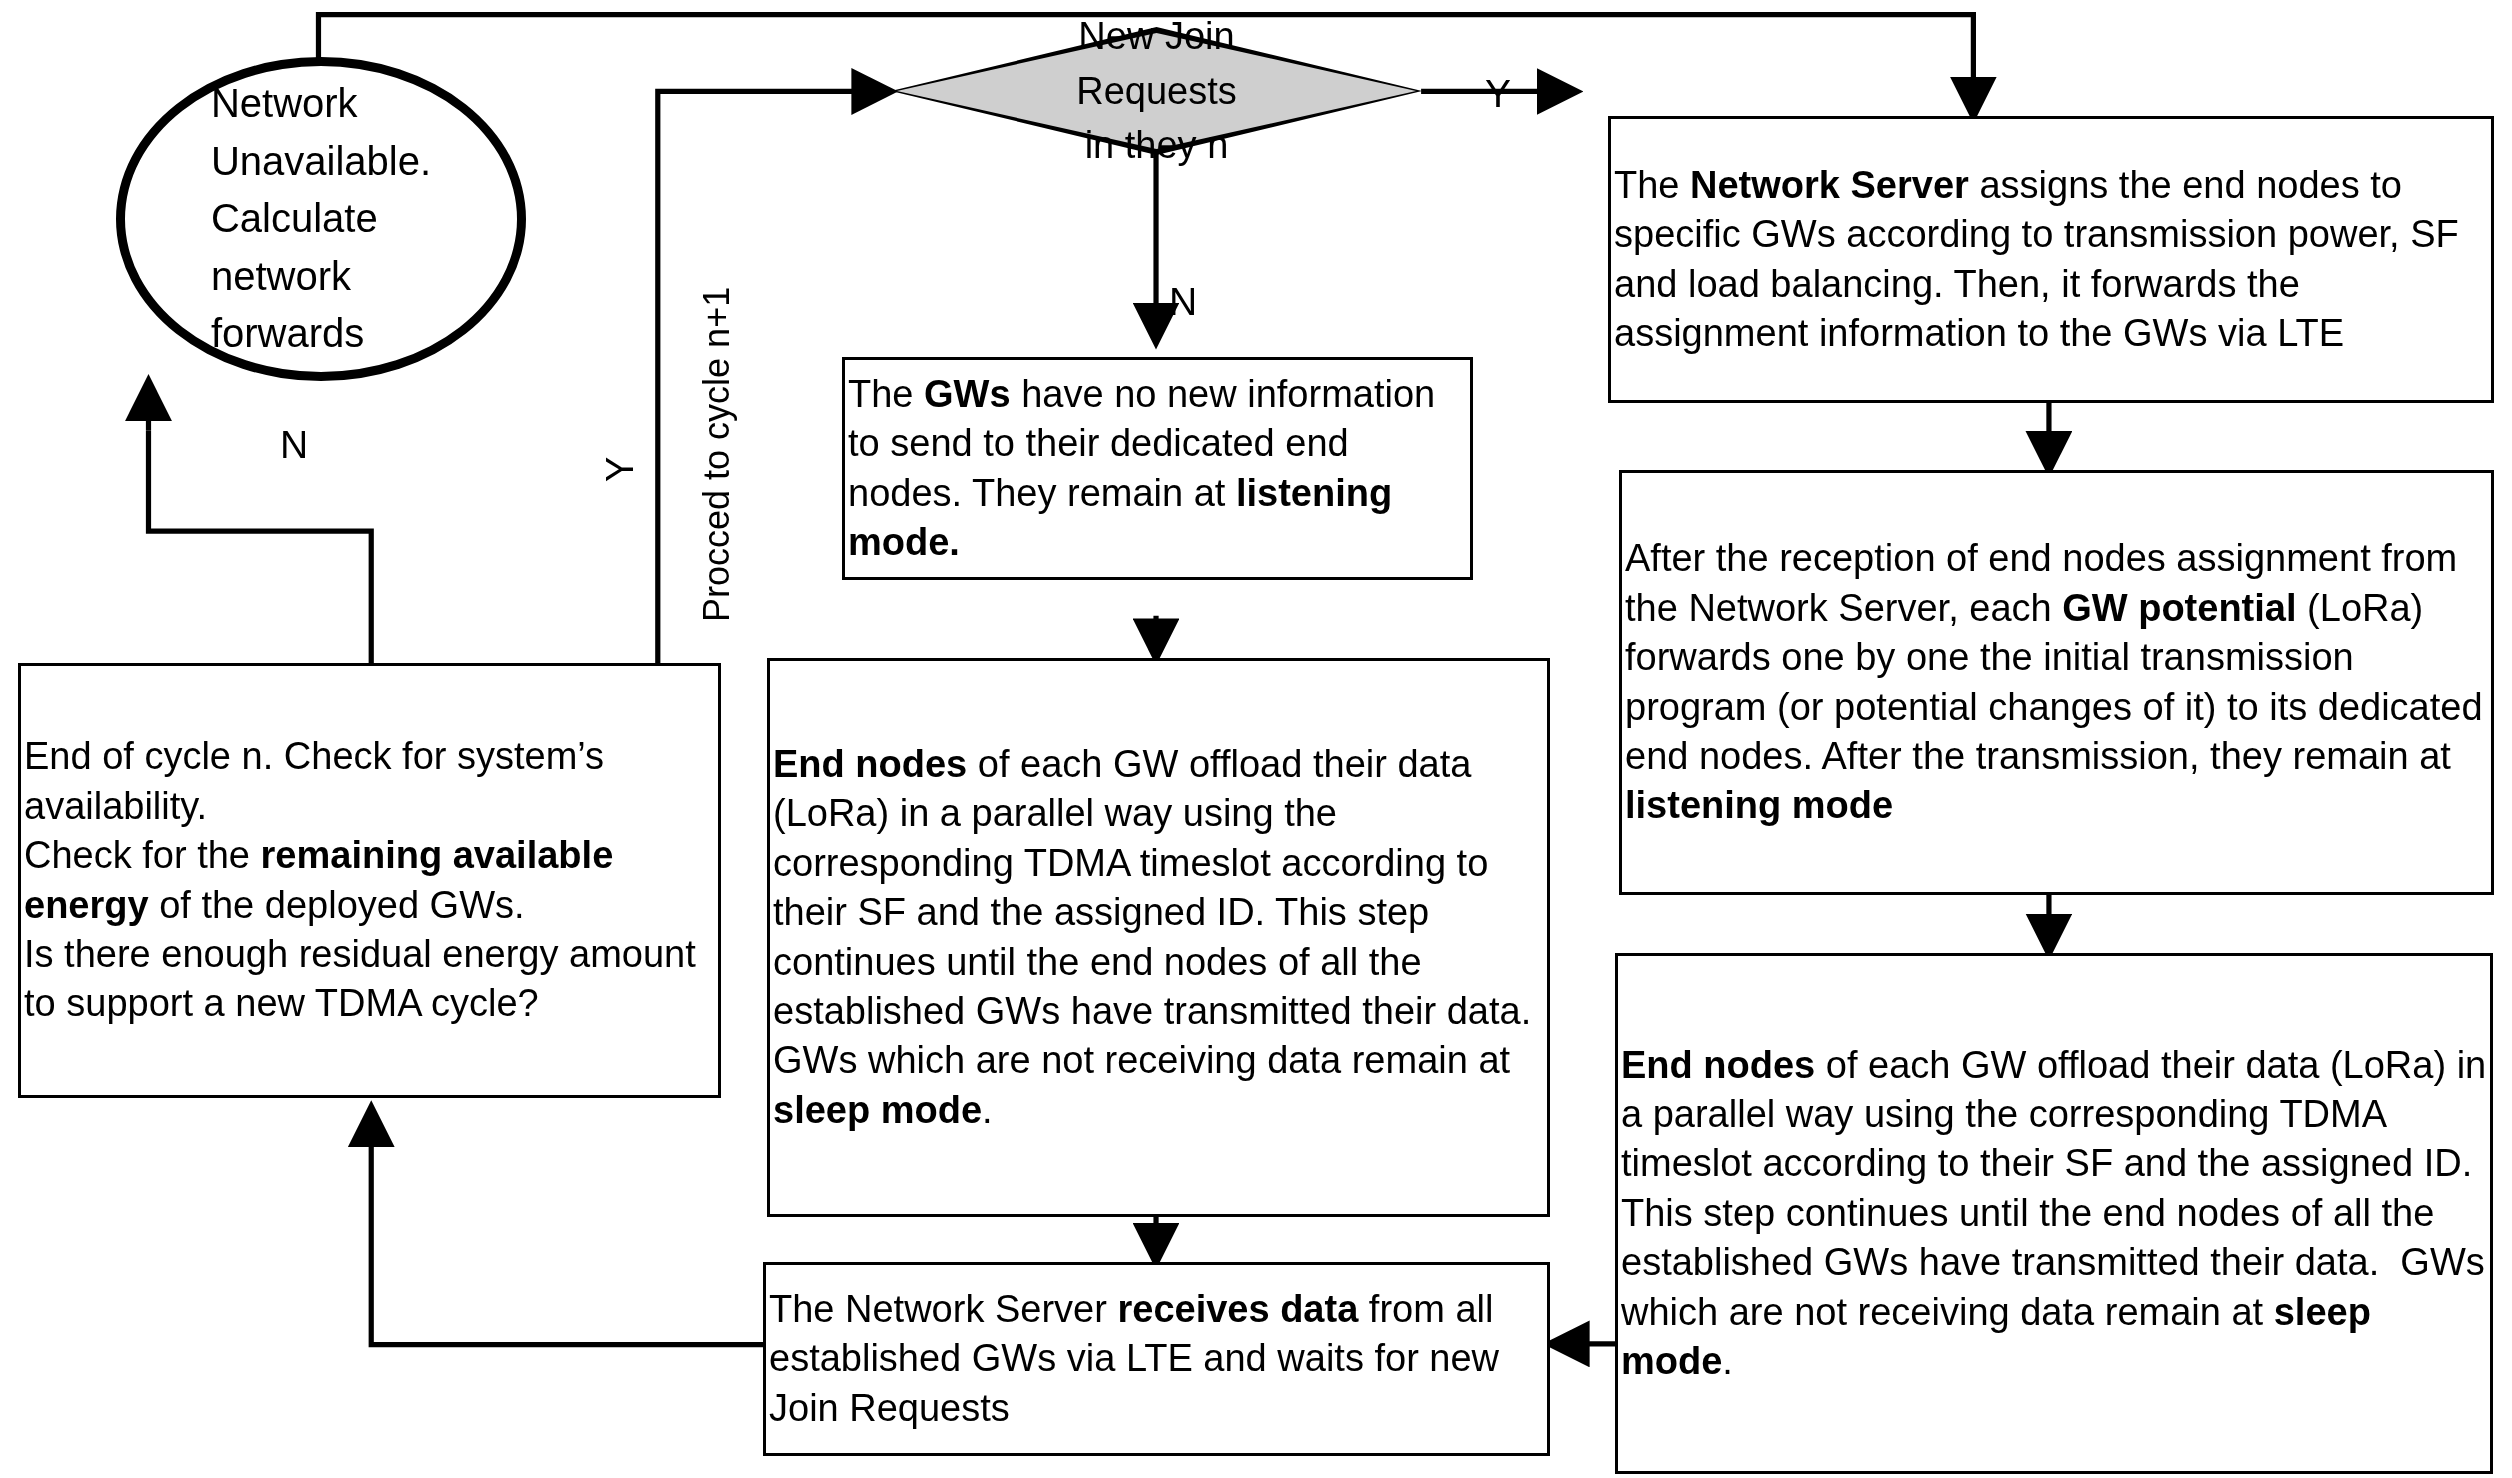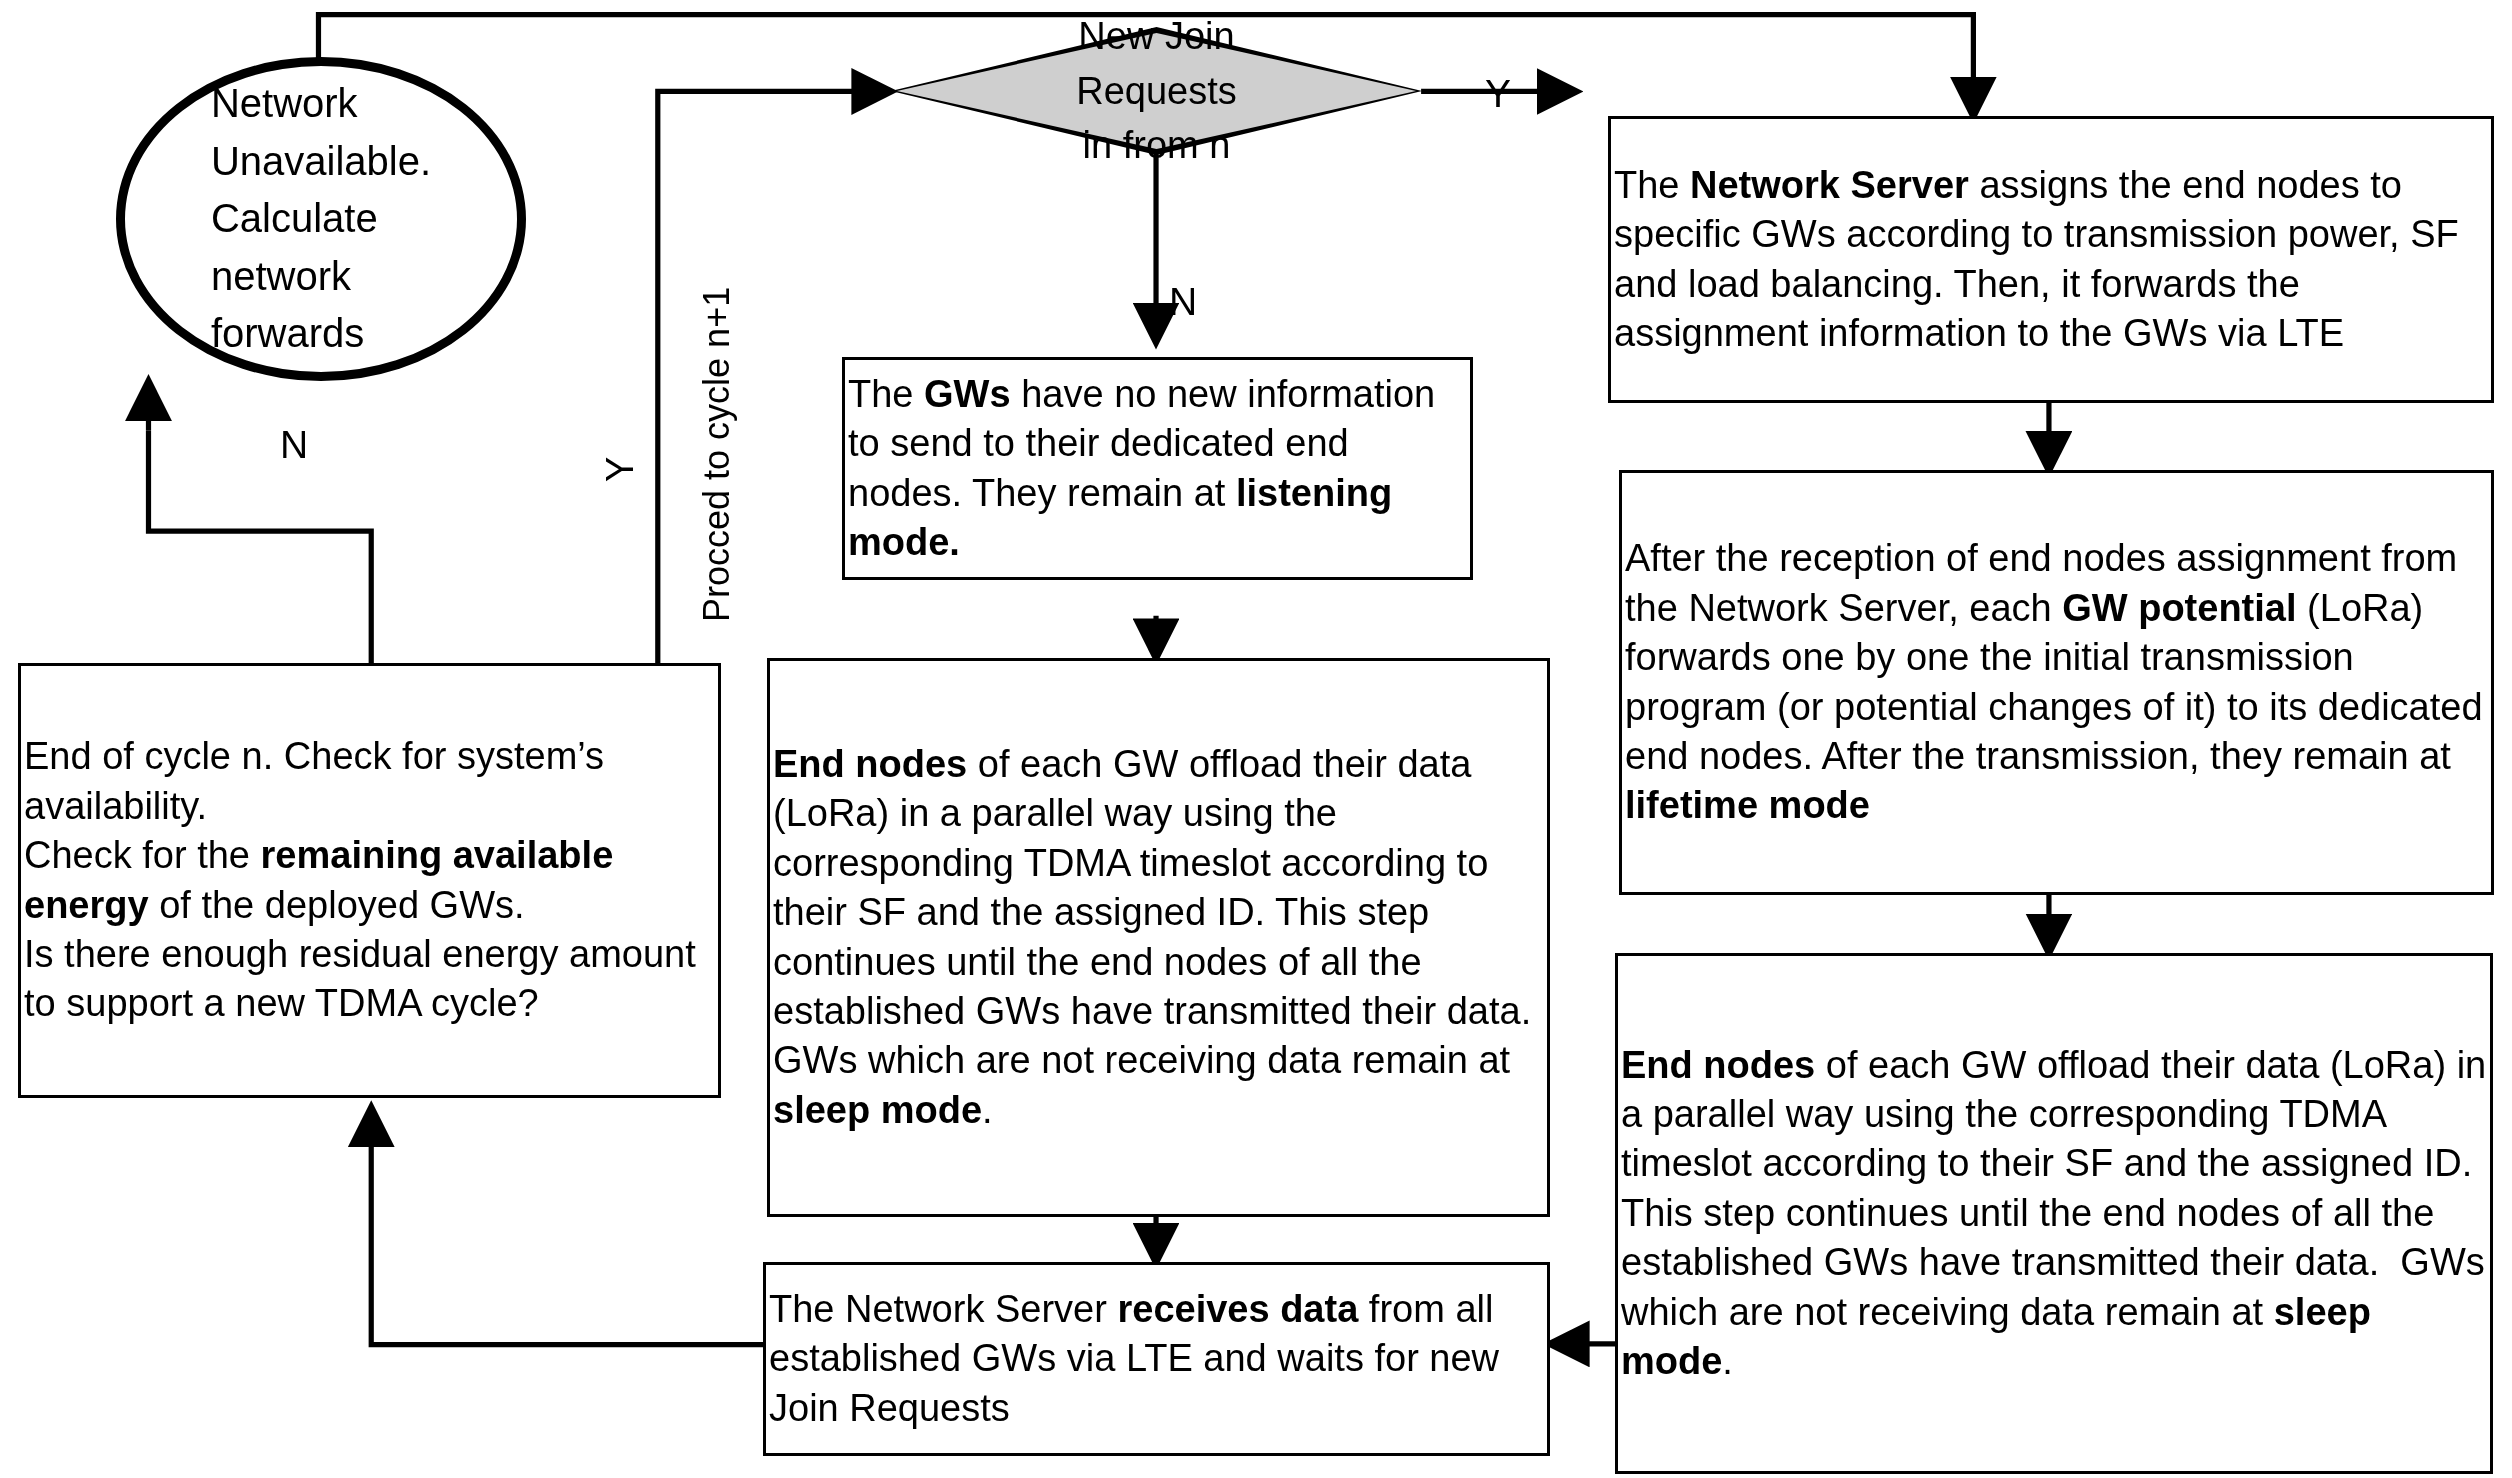--- a/index.html
+++ b/index.html
@@ -103,31 +103,31 @@
     </div>
   </div>
 
   <div class="diamond-wrap" style="left:891px;top:27px;width:531px;height:128px;">
     <div class="diamond-border"></div>
     <div class="diamond-inner"></div>
     <div class="diamond-label" style="font-size:38px;justify-content:center;">
       <div>
         <div>New Join</div>
         <div>Requests</div>
-        <div>in from n</div>
+        <div>in they n</div>
       </div>
     </div>
   </div>
 
   <div class="node box" style="left:1608px;top:116px;width:886px;height:287px;font-size:38px;">
     <div class="txt">The <b>Network Server</b> assigns the end nodes to specific GWs according to transmission power, SF and load balancing. Then, it forwards the assignment information to the GWs via LTE</div>
   </div>
 
   <div class="node box" style="left:1619px;top:470px;width:875px;height:425px;font-size:38px;">
-    <div class="txt">After the reception of end nodes assignment from the Network Server, each <b>GW potential</b> (LoRa) forwards one by one the initial transmission program (or potential changes of it) to its dedicated end nodes. After the transmission, they remain at <b>lifetime mode</b></div>
+    <div class="txt">After the reception of end nodes assignment from the Network Server, each <b>GW potential</b> (LoRa) forwards one by one the initial transmission program (or potential changes of it) to its dedicated end nodes. After the transmission, they remain at <b>listening mode</b></div>
   </div>
 
   <div class="node box" style="left:1615px;top:953px;width:878px;height:521px;font-size:38px;">
     <div class="txt"><b>End nodes</b> of each GW offload their data (LoRa) in a parallel way using the corresponding TDMA timeslot according to their SF and the assigned ID. This step continues until the end nodes of all the established GWs have transmitted their data.&nbsp; GWs which are not receiving data remain at <b>sleep mode</b>.</div>
   </div>
 
   <div class="node box" style="left:842px;top:357px;width:631px;height:223px;font-size:38px;">
     <div class="txt">The <b>GWs</b> have no new information to send to their dedicated end nodes. They remain at <b>listening mode.</b></div>
   </div>
 

